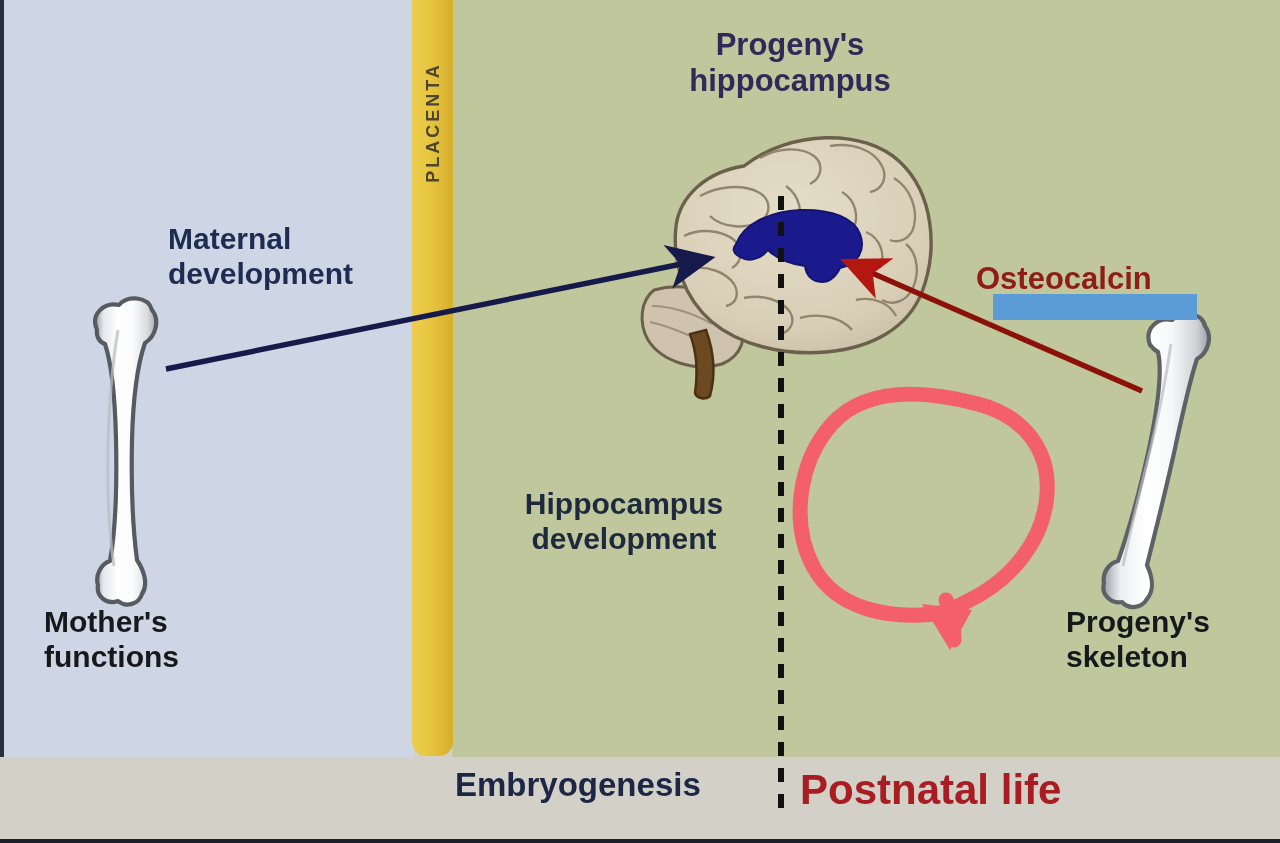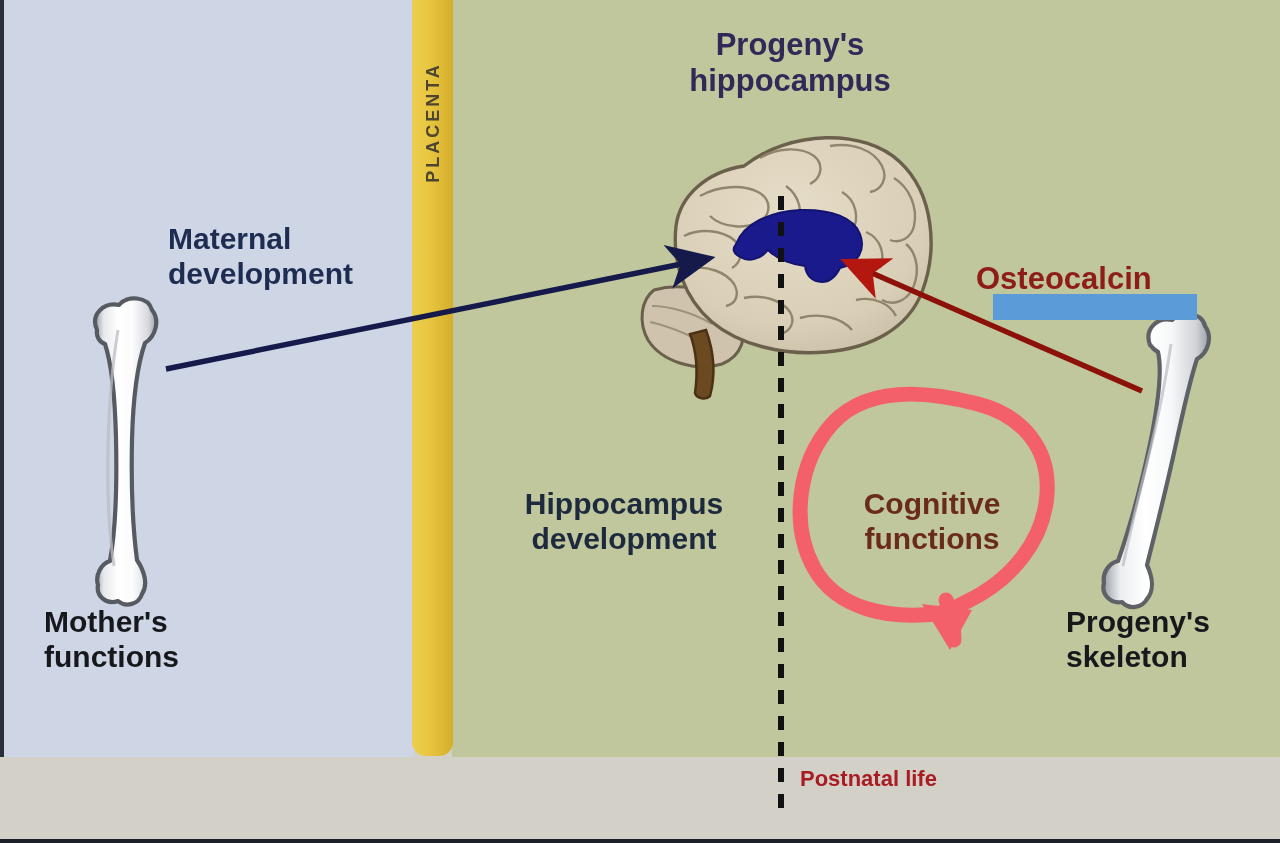--- a/index.html
+++ b/index.html
@@ -131,21 +131,21 @@
     font-size: 30px;
     color: #6a2b1d;
   }
   #embryogenesis-label {
     left: 455px; top: 766px;
     font-size: 33px;
     color: #1c2746;
   }
   #postnatal-life-label {
     left: 800px; top: 766px;
-    font-size: 22px;
+    font-size: 42px;
     color: #a81c22;
   }
 
   
   #overlay {
     position: absolute;
     left: 0; top: 0;
     width: 1280px; height: 843px;
     pointer-events: none;
   }
@@ -310,19 +310,18 @@
 
   <div class="label" id="hippocampus-development-label">Hippocampus
 development</div>
 
   <div id="osteocalcin-highlight"></div>
   <div class="label" id="osteocalcin-label">Osteocalcin</div>
 
   <div class="label" id="progeny-skeleton-label">Progeny's
 skeleton</div>
 
-  <div class="label" id="cognitive-functions-label">Cognitive
-functions</div>
-
+
+  <div class="label" id="embryogenesis-label">Embryogenesis</div>
 
   <div class="label" id="postnatal-life-label">Postnatal life</div>
 
 </div>
 
 </body></html>

